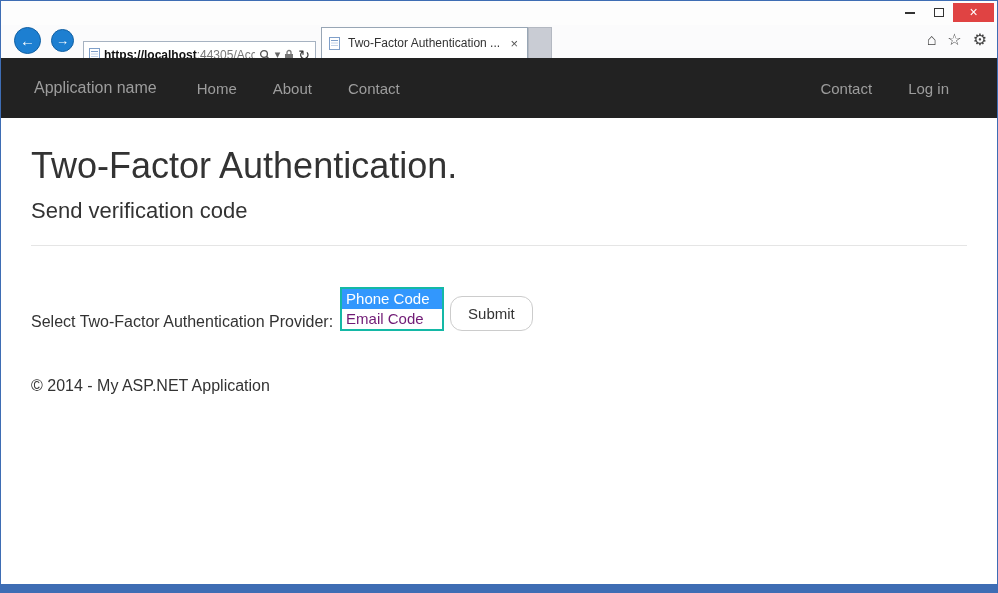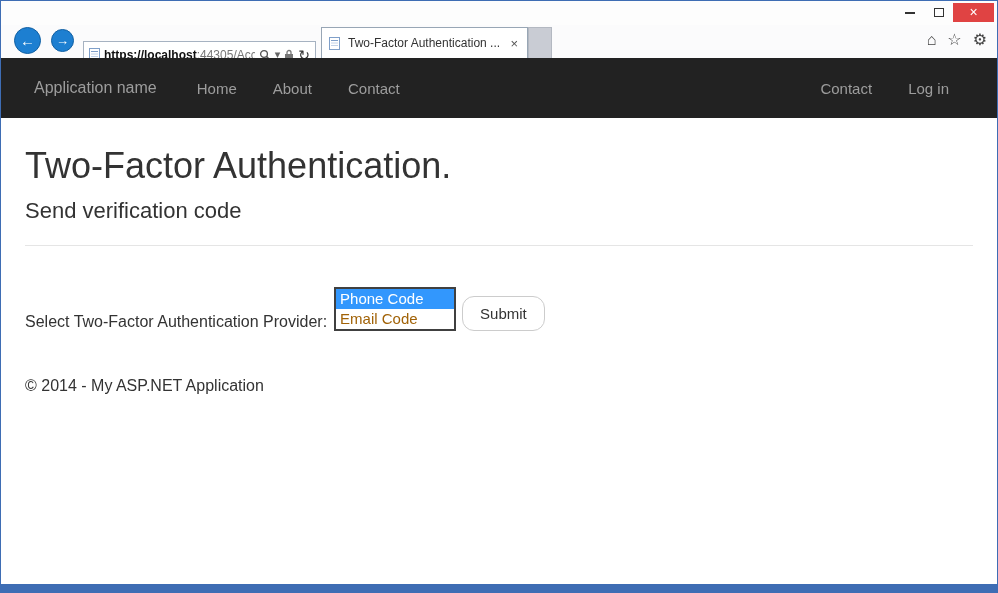--- a/index.html
+++ b/index.html
@@ -53,29 +53,29 @@
 
   
   .navbar { position:absolute; top:57px; left:0; right:0; height:60px; background:#222; display:flex; align-items:center; }
   .brand { margin-left:33px; font-size:16px; color:#9d9d9d; cursor:pointer; }
   .nav-links { display:flex; margin-left:22px;justify-content:center; }
   .nav-links span { padding:0 18px; font-size:15px; color:#9d9d9d; cursor:pointer; }
   .nav-right { margin-left:auto; margin-right:30px; display:flex; }
   .nav-right span { padding:0 18px; font-size:15px; color:#9d9d9d; cursor:pointer; }
 
   
-  .content { position:absolute; top:117px; left:0; right:0; bottom:0; padding:0 24px; color:#333; background:#fff; }
+  .content { position:absolute; top:117px; left:0; right:0; bottom:0; padding:0 30px; color:#333; background:#fff; }
   h1.page-title { margin-top:28px; font-size:36px; font-weight:500; line-height:1.1; color:#333; }
   .subheading { margin-top:12px; font-size:22px; font-weight:400; color:#333; }
   hr.rule { border:none; border-top:1px solid #e5e5e5; margin-top:21px; }
 
   .form-row { margin-top:33px; display:flex; align-items:flex-end; height:52px; }
   .form-label { font-size:16px; margin-top:10px; }
-  .select-open { margin-top:8px; margin-left:7px; width:122px; border:2px solid #404040; background:#fff; }
-  .select-open .option { height:20px; line-height:20px; padding:0 4px; font-size:15px; color:#a16207; cursor:pointer; }
+  .select-open { margin-top:8px; margin-left:7px; width:104px; border:2px solid #14b8a6; background:#fff; }
+  .select-open .option { height:20px; line-height:20px; padding:0 4px; font-size:15px; color:#701a75; cursor:pointer; }
   .select-open .option.selected { background:#3297fd; color:#fff; }
   .btn-submit {
     margin-left:6px; padding:8px 17px; font-size:15px; color:#333;
     background:#fff; border:1px solid #ccc; border-radius:12px; cursor:pointer;
     font-family:"Liberation Sans", sans-serif;
   }
   .footer-text { margin-top:46px; font-size:16px; color:#333; }
 
   svg { display:block; }
 </style>

